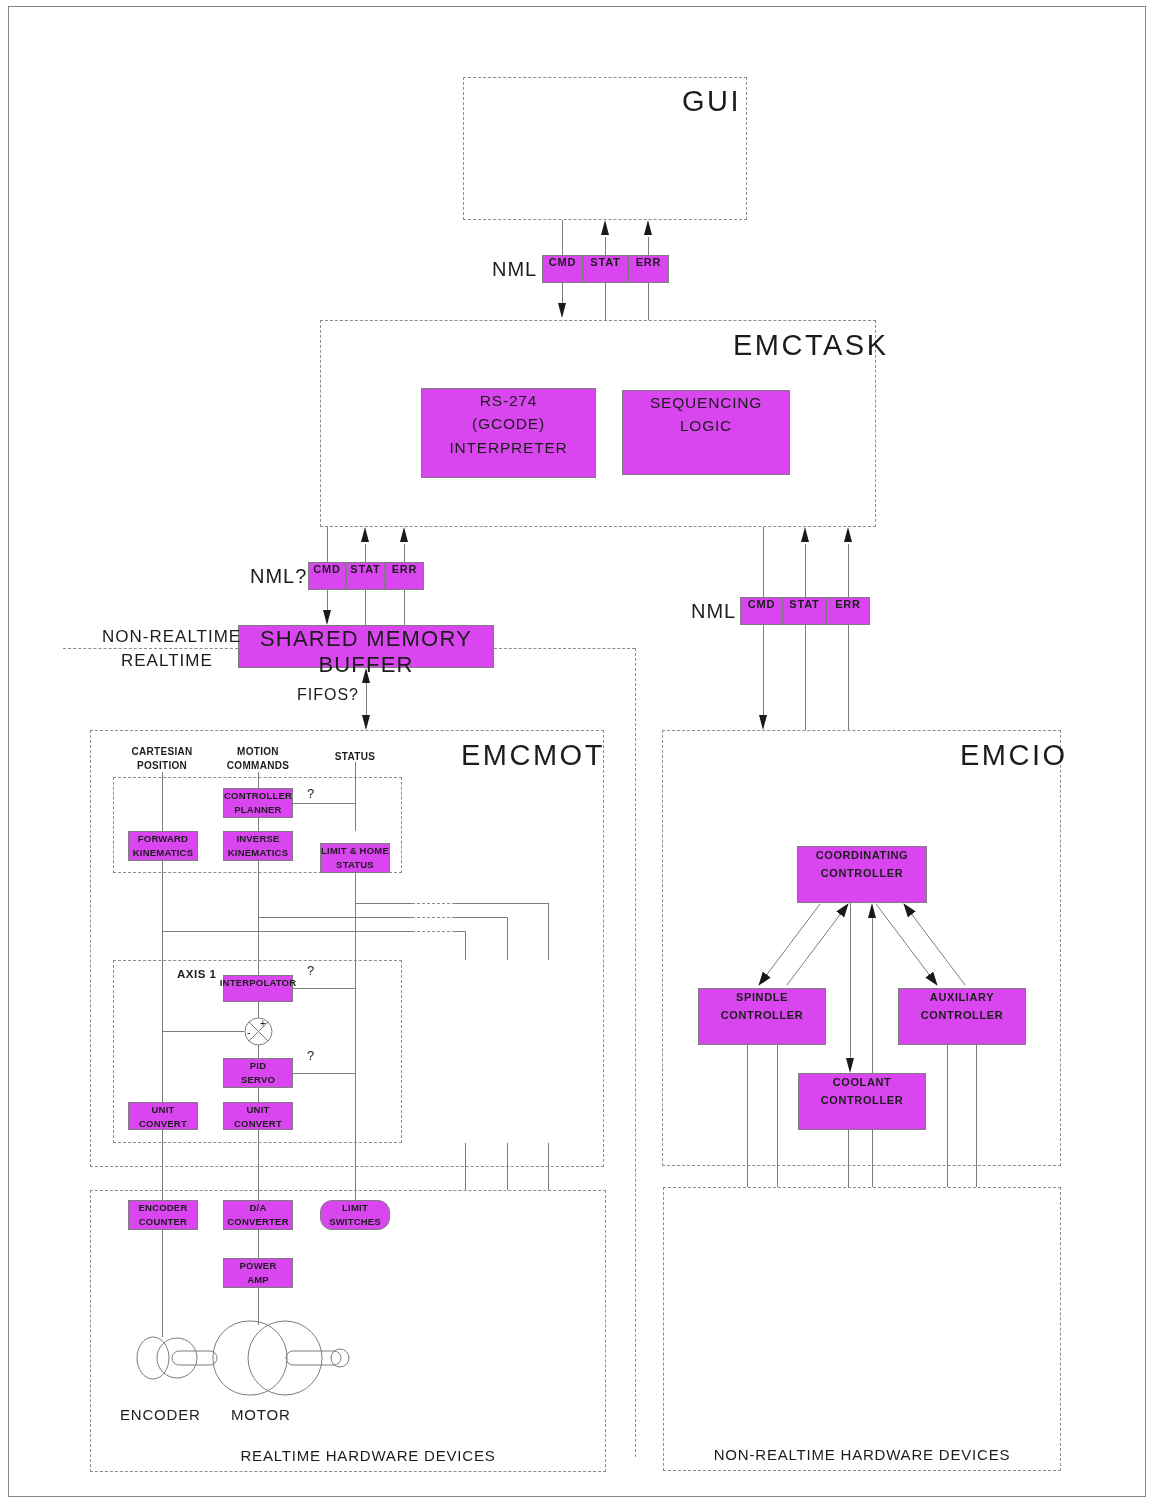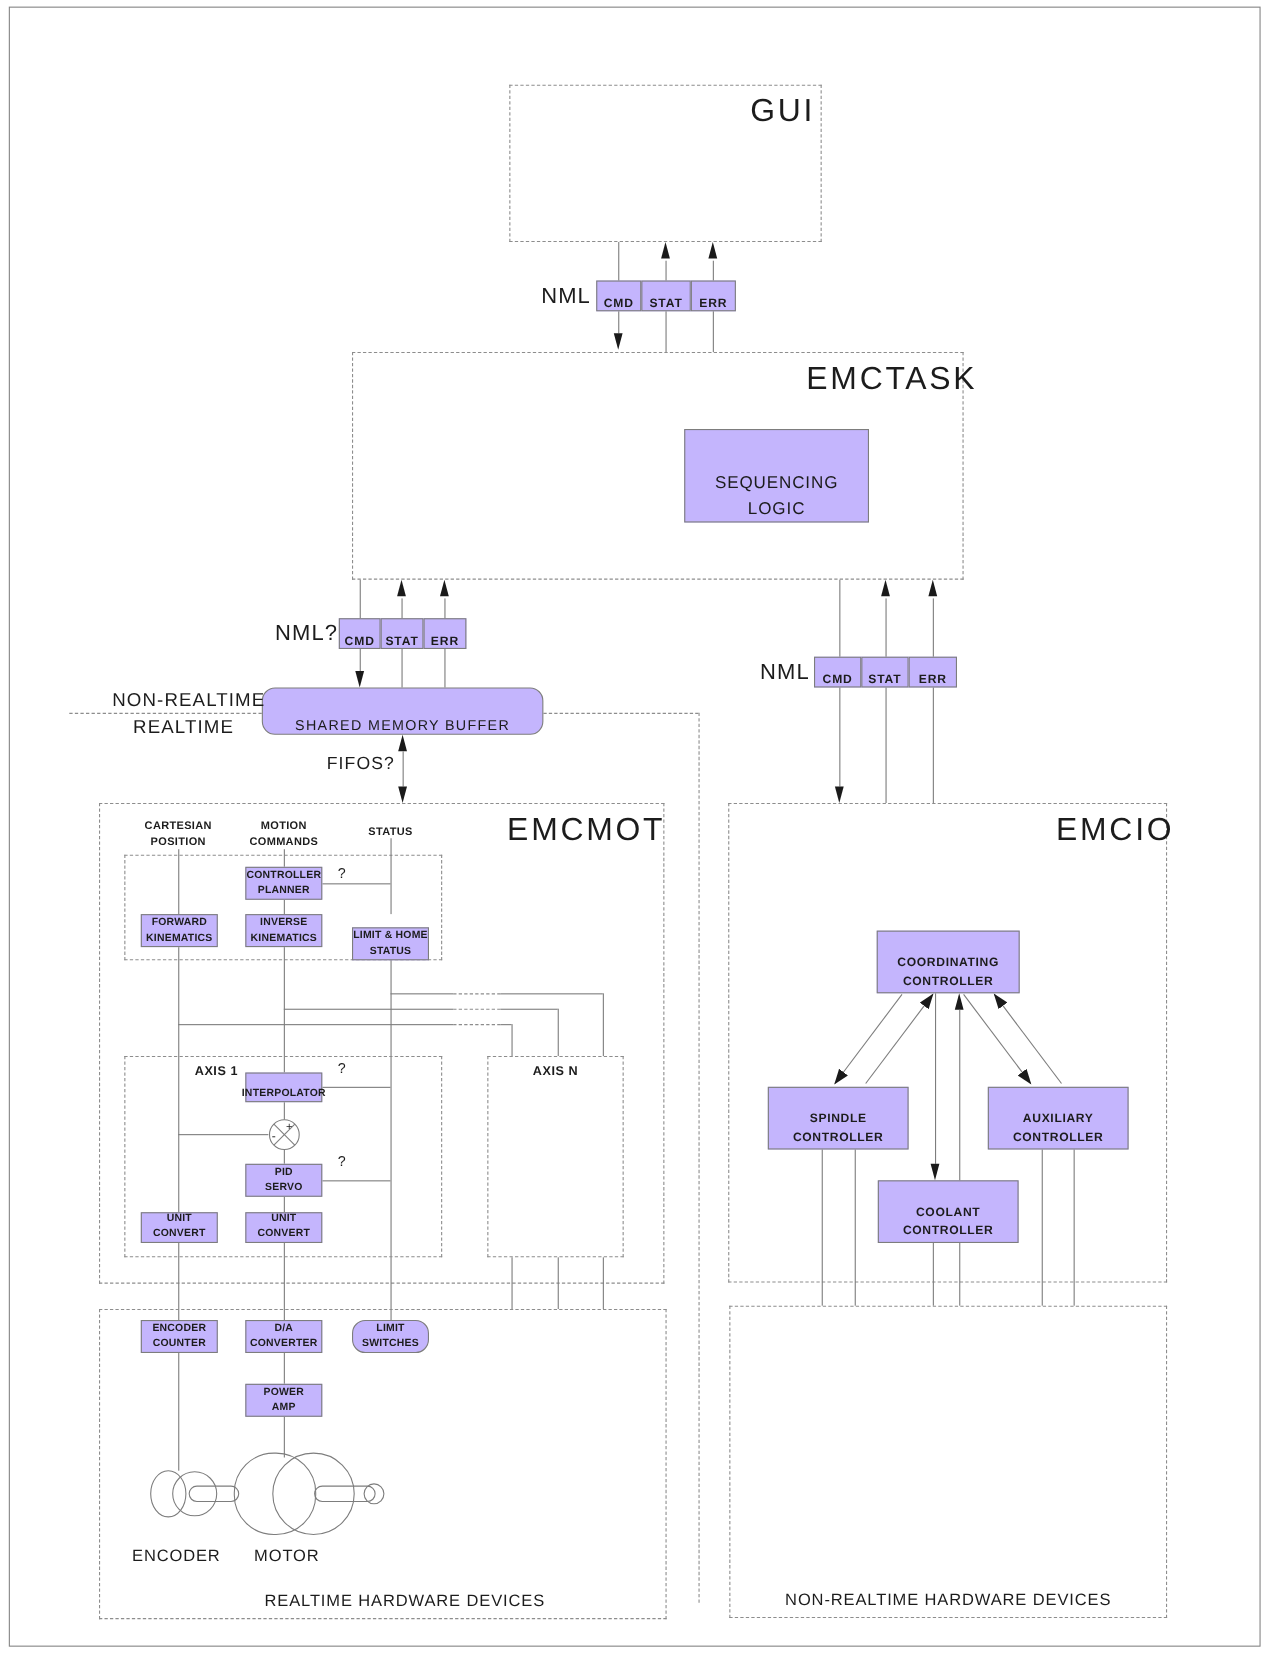--- a/index.html
+++ b/index.html
@@ -1,34 +1,34 @@
 <!DOCTYPE html>
 <html><head>
 <meta charset="utf-8">
 <style>
   html,body{margin:0;padding:0;background:#fff;}
   #diagram{position:relative;width:1152px;height:1510px;background:#fff;overflow:hidden;
            font-family:"Liberation Sans",sans-serif;color:#1c1c1c;}
   .abs{position:absolute;}
-  .sbox{position:absolute;border:1px solid #7d7d7d;background:#c4b5fd;display:flex;flex-direction:column;
-        align-items:center;justify-content:flex-end;text-align:center;box-sizing:border-box;}
+  .sbox{position:absolute;border:1px solid #7d7d7d;background:#d946ef;display:flex;flex-direction:column;
+        align-items:center;justify-content:flex-start;text-align:center;box-sizing:border-box;}
   .dbox{position:absolute;border:1px dashed #8d8d8d;box-sizing:border-box;}
   .vl{position:absolute;width:1px;background:#7d7d7d;}
   .hl{position:absolute;height:1px;background:#7d7d7d;}
   .vdash{position:absolute;width:0;border-left:1px dashed #8d8d8d;}
   .hdash{position:absolute;height:0;border-top:1px dashed #8d8d8d;}
   .au{position:absolute;width:0;height:0;border-left:4px solid transparent;border-right:4px solid transparent;
       border-bottom:15px solid #1a1a1a;}
   .ad{position:absolute;width:0;height:0;border-left:4px solid transparent;border-right:4px solid transparent;
       border-top:15px solid #1a1a1a;}
   .t-module{font-size:29px;letter-spacing:2.5px;}
   .t-nml{font-size:20px;letter-spacing:1px;}
   .t-chan{font-size:11px;font-weight:bold;letter-spacing:0.8px;}
   .t-box16{font-size:15.5px;letter-spacing:0.8px;line-height:1.5;}
-  .t-smb{font-size:13px;letter-spacing:1.2px;border-radius:12px;}
+  .t-smb{font-size:22px;letter-spacing:1.2px;}
   .t-div{font-size:17px;letter-spacing:1px;}
   .t-fifos{font-size:16px;letter-spacing:1px;}
   .t-colhead{font-size:10px;font-weight:bold;letter-spacing:0.3px;line-height:1.35;text-align:center;}
   .t-tiny{font-size:9.5px;font-weight:bold;letter-spacing:0.2px;line-height:1.45;}
   .t-axis{font-size:11.5px;font-weight:bold;letter-spacing:0.5px;}
   .t-ctrl{font-size:11px;font-weight:bold;letter-spacing:0.6px;line-height:1.6;}
   .t-hw{font-size:15px;letter-spacing:0.8px;}
   .t-q{font-size:13px;color:#1c1c1c;}
 </style>
 </head>
@@ -57,20 +57,25 @@
   <div class="ad" style="left:558px;top:303px;"></div>
   <div class="au" style="left:601px;top:220px;"></div>
   <div class="vl" style="left:605px;top:237px;height:18px;"></div>
   <div class="vl" style="left:605px;top:283px;height:37px;"></div>
   <div class="au" style="left:644px;top:220px;"></div>
   <div class="vl" style="left:648px;top:237px;height:18px;"></div>
   <div class="vl" style="left:648px;top:283px;height:37px;"></div>
 
   <div class="dbox" style="left:320px;top:320px;width:556px;height:207px;"></div>
   <div class="abs t-module" style="left:733px;top:329px;">EMCTASK</div>
+  <div class="sbox t-box16" style="left:421px;top:388px;width:175px;height:90px;">
+    <span>RS-274</span>
+    <span>(GCODE)</span>
+    <span>INTERPRETER</span>
+  </div>
   <div class="sbox t-box16" style="left:622px;top:390px;width:168px;height:85px;">
     <span>SEQUENCING</span>
     <span>LOGIC</span>
   </div>
 
   <div class="abs t-nml" style="left:250px;top:565px;">NML?</div>
   <div class="sbox t-chan" style="left:308px;top:562px;width:38px;height:28px;">
       <span>CMD</span>
     </div>
   <div class="sbox t-chan" style="left:346px;top:562px;width:39px;height:28px;">
@@ -173,23 +178,20 @@
   <div class="hdash" style="left:412px;top:917px;width:43px;"></div>
   <div class="hl" style="left:455px;top:917px;width:52px;"></div>
   <div class="vl" style="left:507px;top:917px;height:43px;"></div>
   <div class="hl" style="left:162px;top:931px;width:250px;"></div>
   <div class="hdash" style="left:412px;top:931px;width:43px;"></div>
   <div class="hl" style="left:455px;top:931px;width:10px;"></div>
   <div class="vl" style="left:465px;top:931px;height:29px;"></div>
 
   <div class="dbox" style="left:113px;top:960px;width:289px;height:183px;">
     <span class="abs t-axis" style="left:63px;top:7px;">AXIS 1</span>
-  </div>
-  <div class="dbox" style="left:443px;top:960px;width:124px;height:183px;">
-    <span class="abs t-axis" style="left:0;right:0;top:7px;text-align:center;">AXIS N</span>
   </div>
 
   <div class="sbox t-tiny" style="left:223px;top:788px;width:70px;height:30px;">
     <span>CONTROLLER</span>
     <span>PLANNER</span>
   </div>
   <div class="sbox t-tiny" style="left:128px;top:831px;width:70px;height:30px;">
     <span>FORWARD</span>
     <span>KINEMATICS</span>
   </div>

